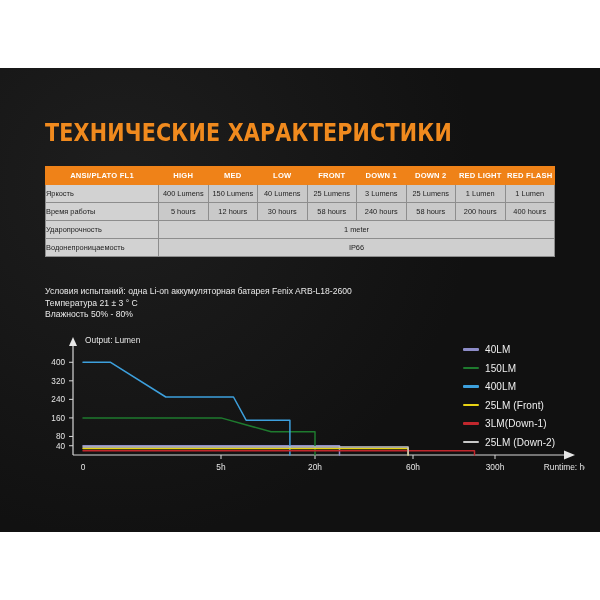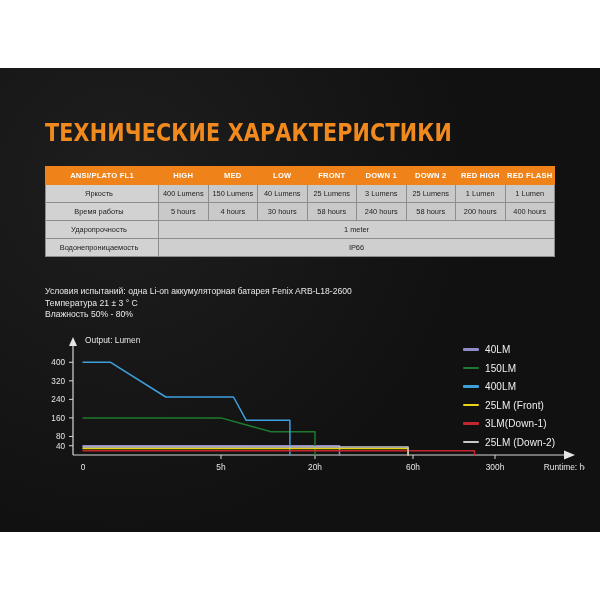--- a/index.html
+++ b/index.html
@@ -47,21 +47,21 @@
   .spec-table thead th{
     background:#ef8218;
     color:#ffffff;
     font-weight:bold;
     font-size:7.6px;
     border-color:#ef8218;
     letter-spacing:.2px;
   }
   .spec-table tbody tr td:first-child{
     background:#d2d2d2;
-    text-align:center;
+    text-align:left;
     padding-right:6px;
   }
   .spec-table td.wide{background:#cfcfcf;}
   .col-label{width:112px;}
   
   .notes{
     position:absolute;left:45px;top:286px;
     color:#e9e9e9;font-size:8.6px;line-height:11.6px;
     white-space:pre-line;
   }
@@ -87,40 +87,40 @@
   <table class="spec-table">
     <thead>
       <tr>
         <th class="col-label">ANSI/PLATO FL1</th>
         <th>HIGH</th>
         <th>MED</th>
         <th>LOW</th>
         <th>FRONT</th>
         <th>DOWN 1</th>
         <th>DOWN 2</th>
-        <th>RED HIGH</th>
+        <th>RED LIGHT</th>
         <th>RED FLASH</th>
       </tr>
     </thead>
     <tbody>
       <tr>
         <td class="col-label">Яркость</td>
         <td>400 Lumens</td>
         <td>150 Lumens</td>
         <td>40 Lumens</td>
         <td>25 Lumens</td>
         <td>3 Lumens</td>
         <td>25 Lumens</td>
         <td>1 Lumen</td>
         <td>1 Lumen</td>
       </tr>
       <tr>
         <td class="col-label">Время работы</td>
         <td>5 hours</td>
-        <td>4 hours</td>
+        <td>12 hours</td>
         <td>30 hours</td>
         <td>58 hours</td>
         <td>240 hours</td>
         <td>58 hours</td>
         <td>200 hours</td>
         <td>400 hours</td>
       </tr>
       <tr>
         <td class="col-label">Ударопрочность</td>
         <td class="wide" colspan="8">1 meter</td>

